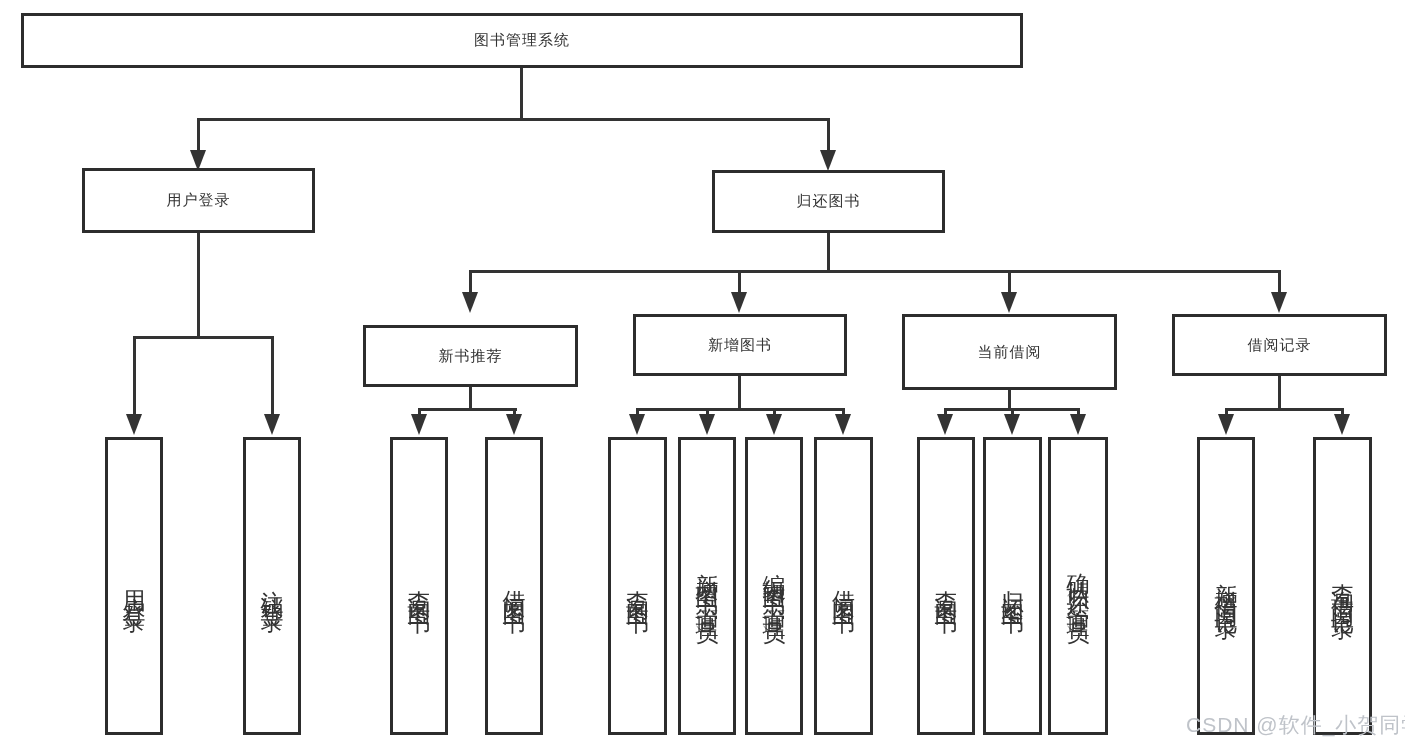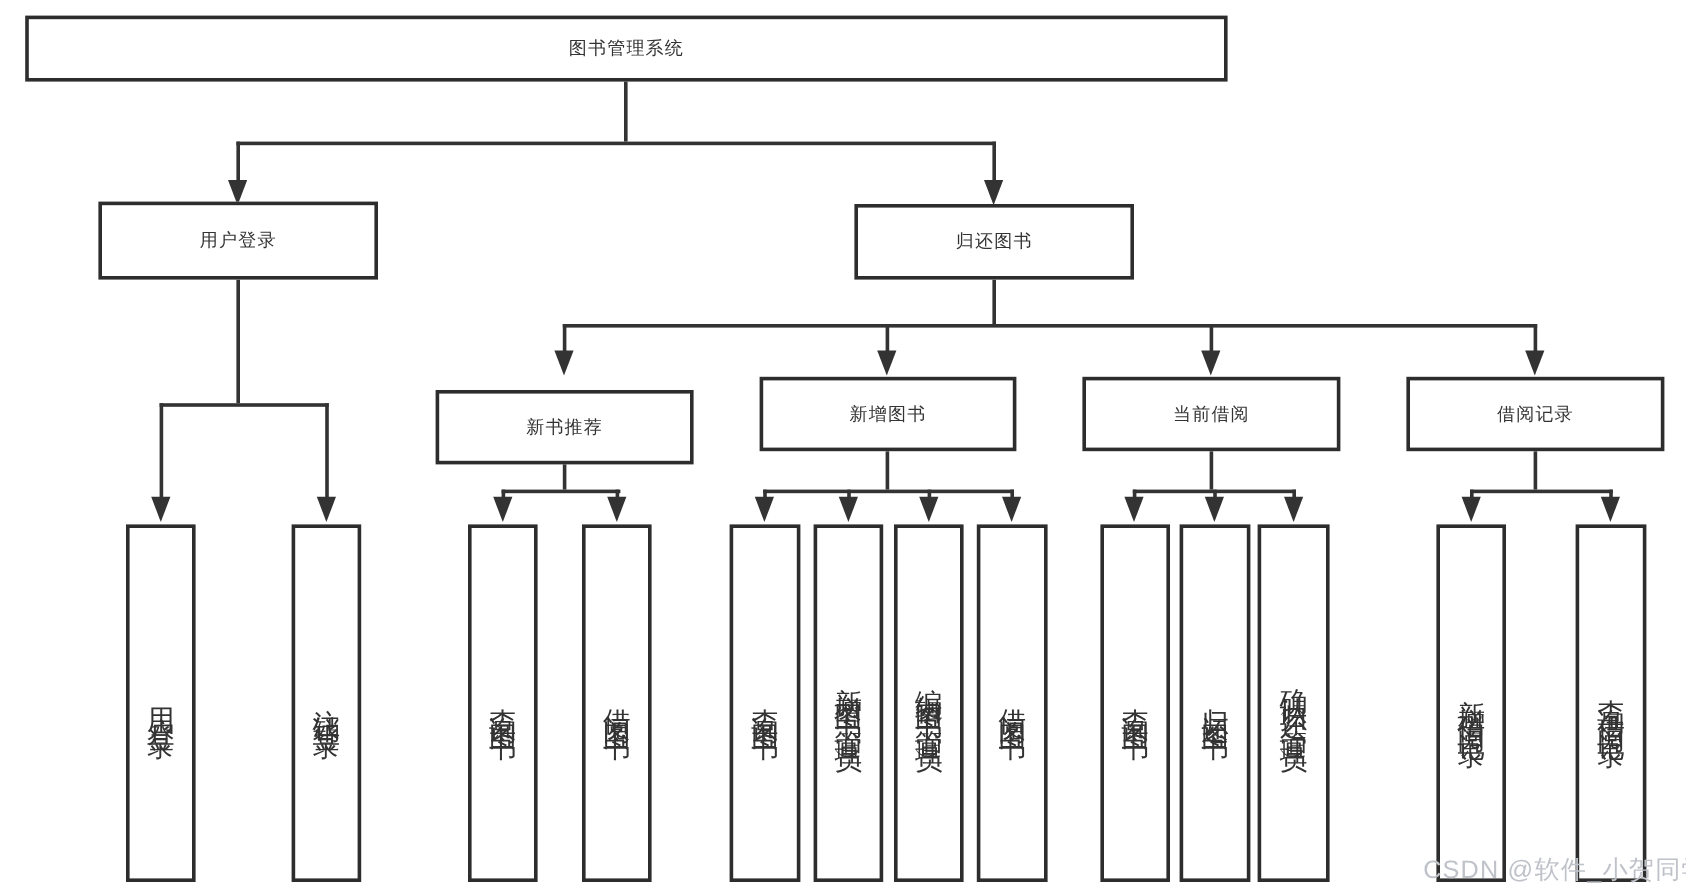--- a/index.html
+++ b/index.html
@@ -114,21 +114,21 @@
     <div class="vline" style="left:1278px; top:270px; height:24px;"></div>
     <div class="arrow" style="left:1271px; top:292px;"></div>
   </div>
 
   <div class="box" style="left:363px; top:314px; width:215px; height:62px;margin-top:11px;">
     <span>新书推荐</span>
   </div>
   <div class="box" style="left:633px; top:314px; width:214px; height:62px;">
     <span>新增图书</span>
   </div>
-  <div class="box" style="left:902px; top:314px; width:215px; height:62px;">
+  <div class="box" style="left:902px; top:314px; width:215px; height:76px;">
     <span>当前借阅</span>
   </div>
   <div class="box" style="left:1172px; top:314px; width:215px; height:62px;text-align:center;">
     <span>借阅记录</span>
   </div>
 
   <div>
     <div class="vline" style="left:469px; top:376px; height:32px;"></div>
     <div class="hline" style="left:418px; top:408px; width:99px;"></div>
     <div class="vline" style="left:418px; top:408px; height:8px;"></div>

